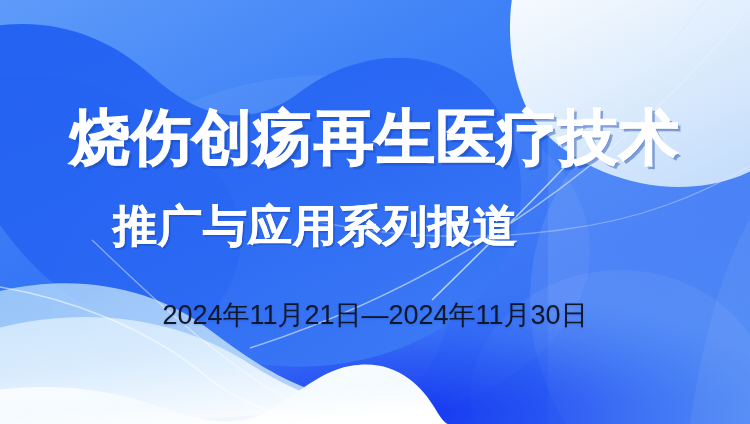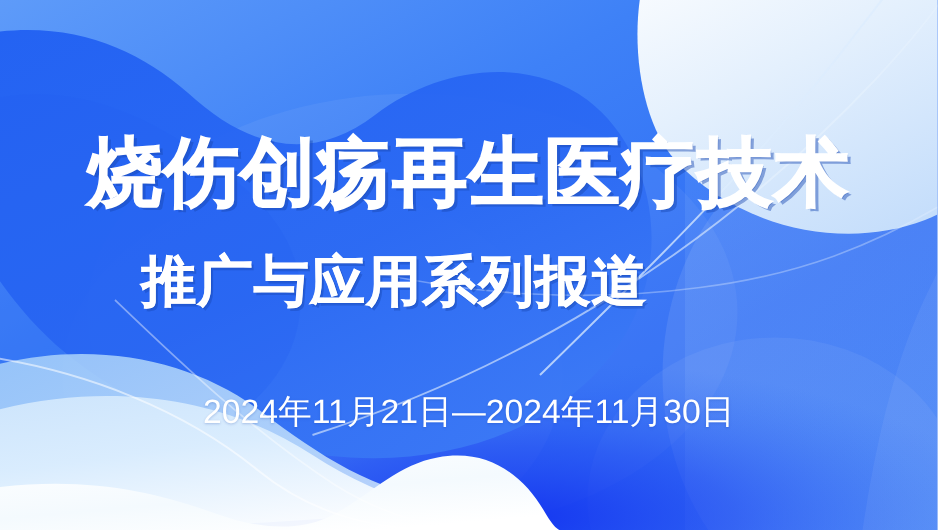--- a/index.html
+++ b/index.html
@@ -61,28 +61,27 @@
     text-shadow: 2px 2px 0 rgba(24, 72, 178, 0.42),
                  1px 1px 0 rgba(24, 72, 178, 0.3);
     -webkit-text-stroke: 0.6px #ffffff;
   }
   #date-range {
     position: absolute;
     top: 298px;
     left: 0;
     width: 750px;
     text-align: center;
-    color: #ffffff;
+    color: #0f172a;
     font-size: 27px;
     line-height: 34px;
     font-weight: 400;
     letter-spacing: 0px;
     white-space: nowrap;
     text-shadow: 0 1px 2px rgba(20, 60, 160, 0.25);
-    margin-top: 14px;
   }
 </style>
 </head>
 <body>
 
 <div id="banner">
 
   <svg id="bg-svg" viewBox="0 0 750 424" preserveAspectRatio="none" aria-hidden="true">
     <defs>
       <linearGradient id="gradBase" x1="0" y1="0" x2="1" y2="1">

